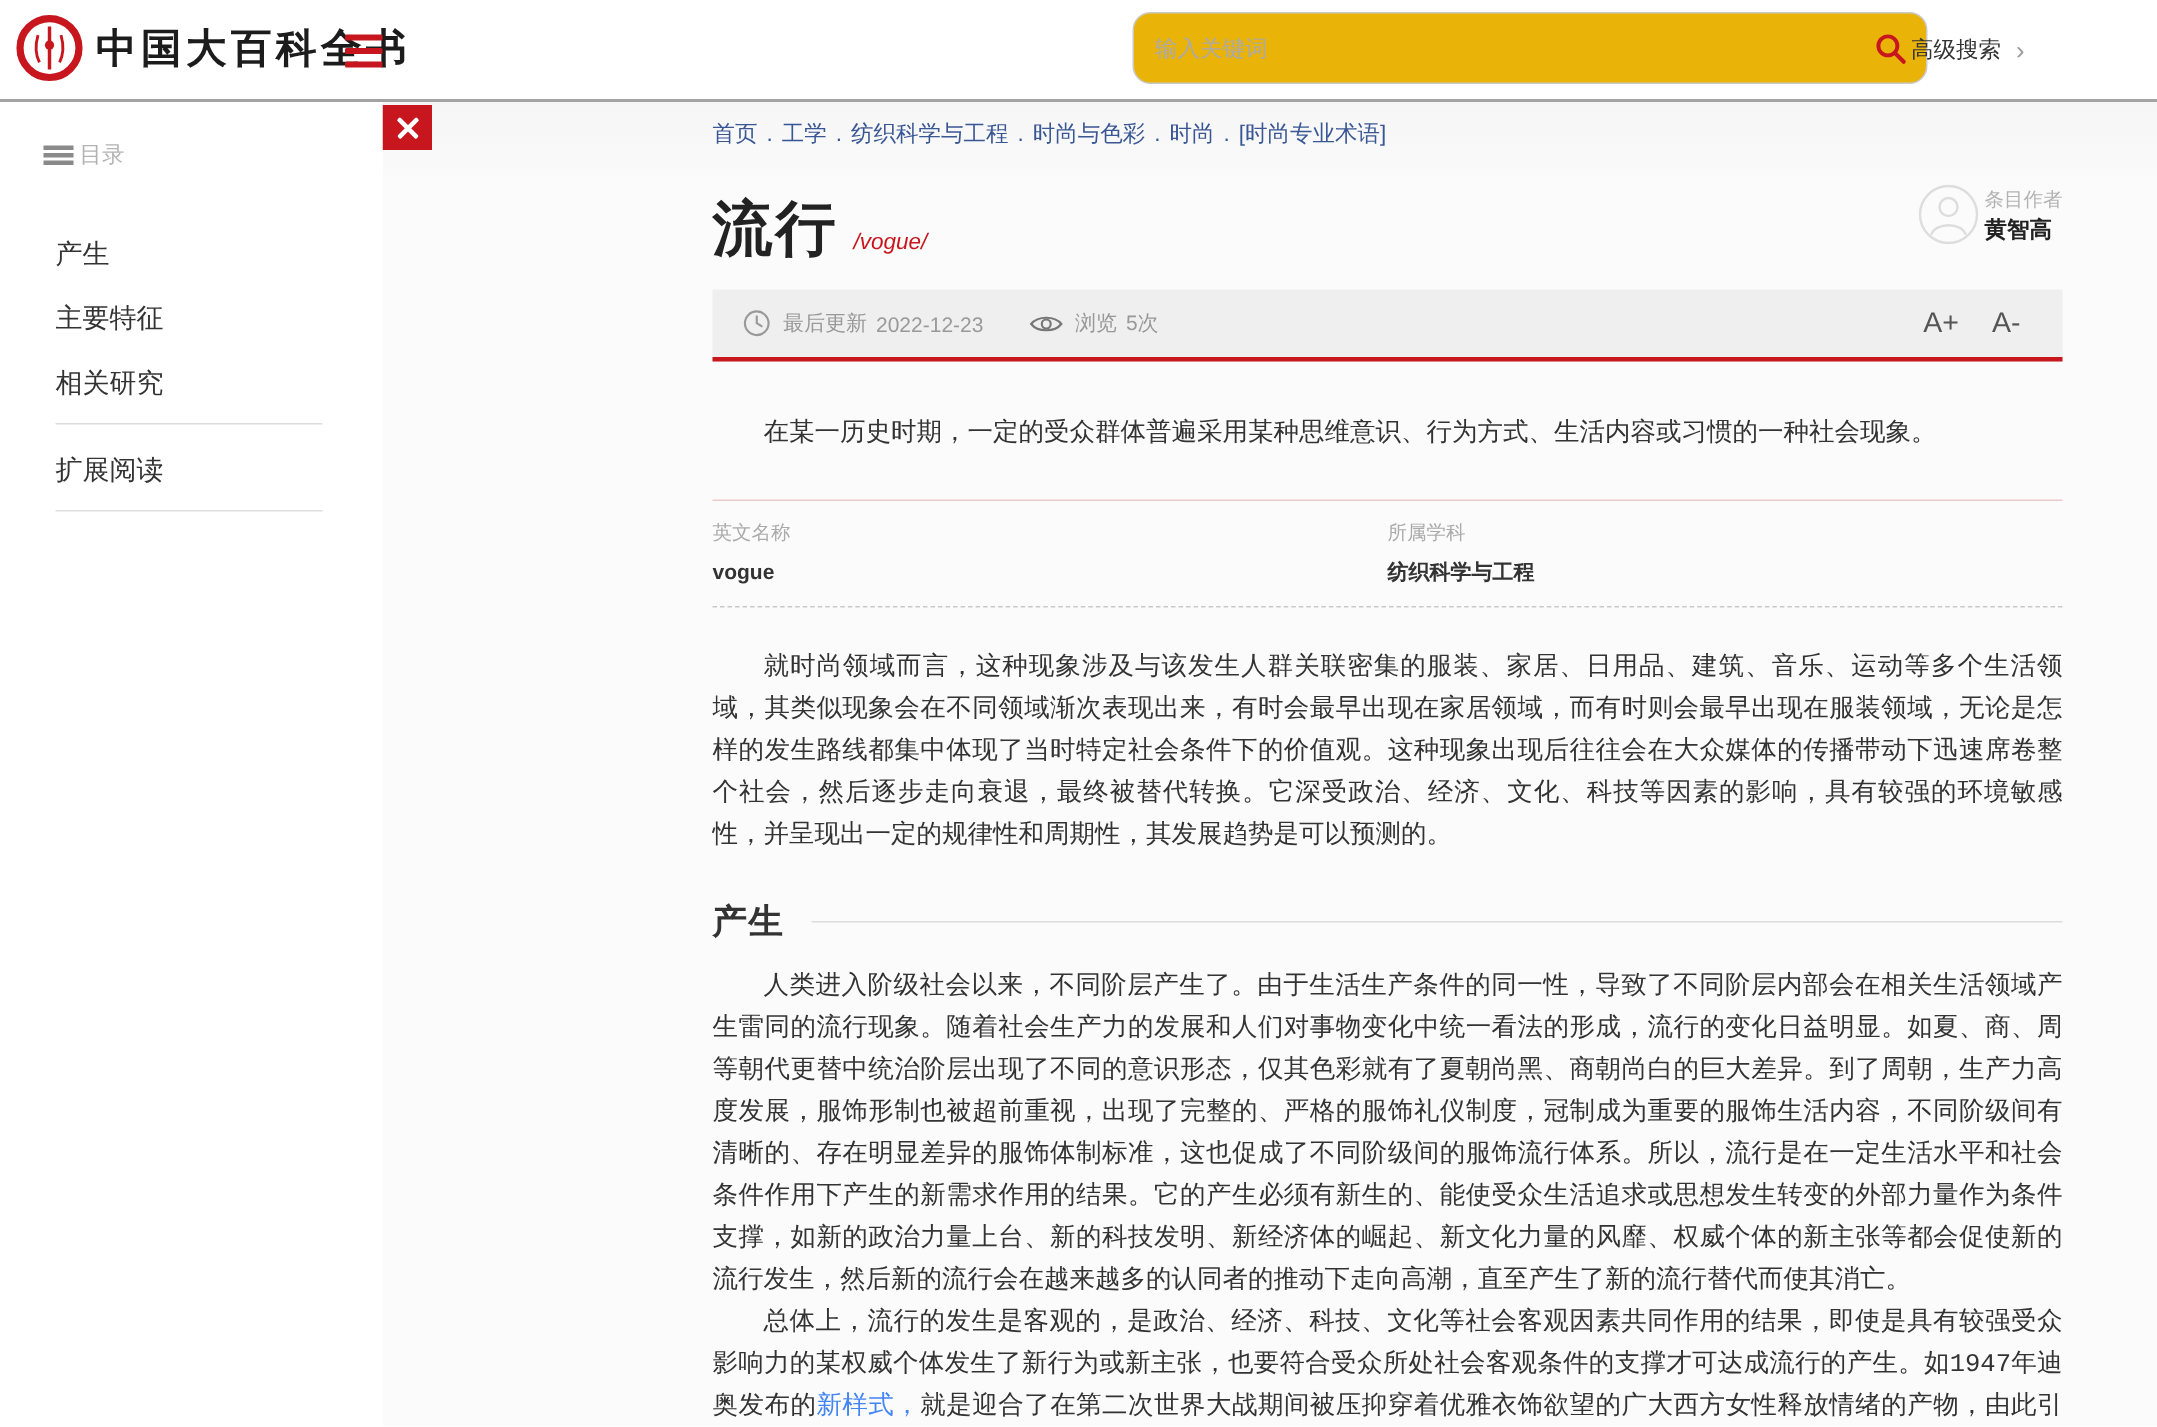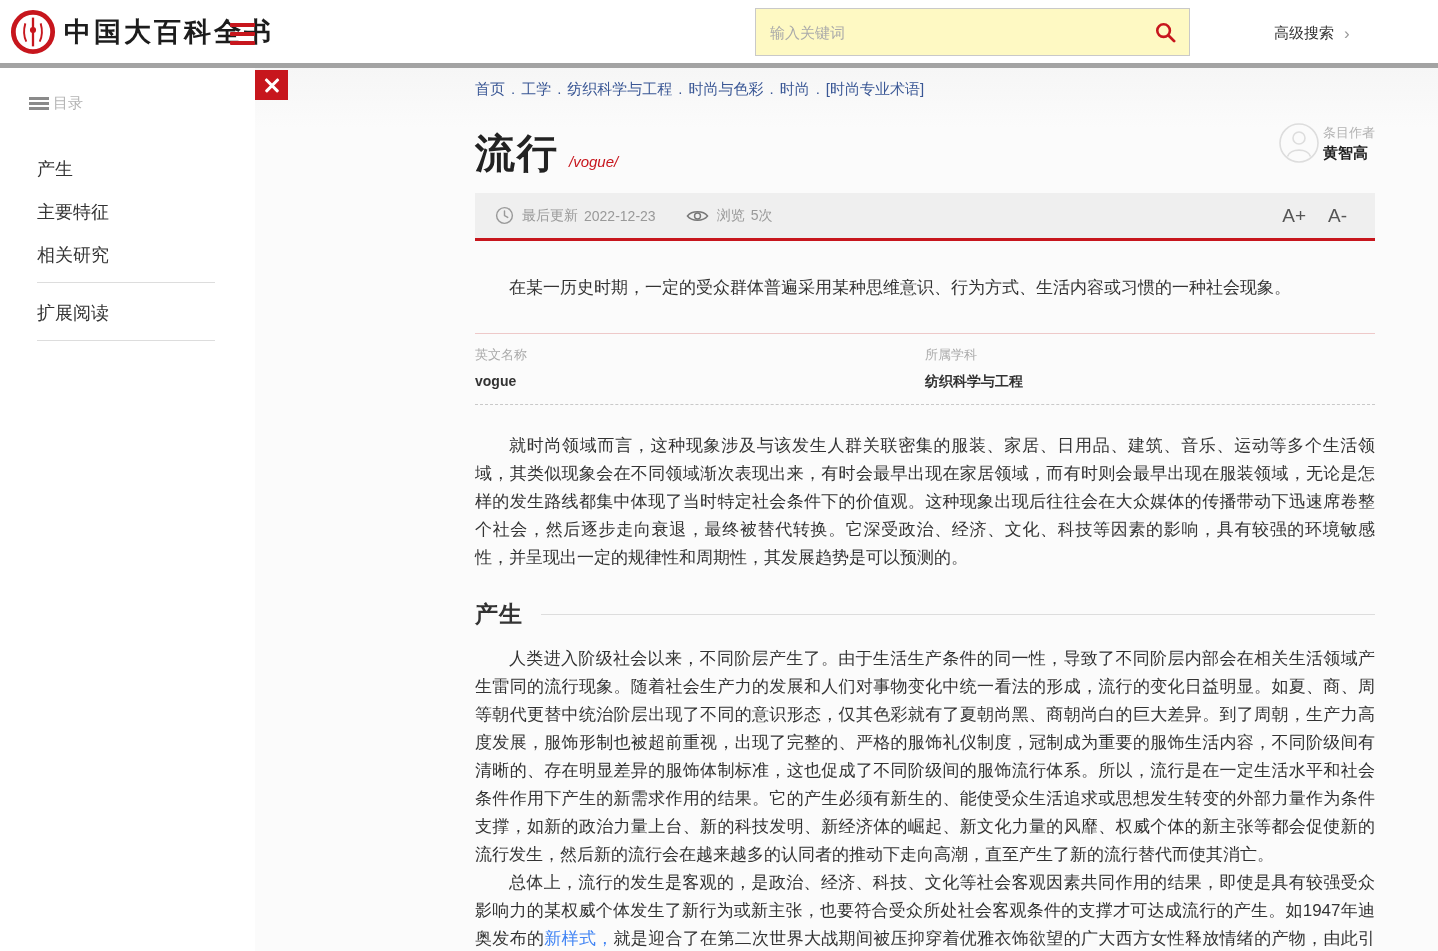--- a/index.html
+++ b/index.html
@@ -1,28 +1,28 @@
 <!DOCTYPE html>
 <html><head>
 <meta charset="utf-8">
 <style>
   * { margin:0; padding:0; box-sizing:border-box; }
   html,body { background:#fff; }
   body { font-family:"Liberation Sans","DejaVu Sans",sans-serif; }
   .page { position:relative; width:1438px; height:951px; background:#fff; overflow:hidden; margin:0 auto; }
 
   
-  .header { position:absolute; top:0; left:0; right:0; height:68px; background:#fff; border-bottom:5px solid #a3a3a3; z-index:30; }
+  .header { position:absolute; top:0; left:0; right:0; height:68px; background:#fff; border-bottom:2px solid #a3a3a3; z-index:30; }
   .logo { position:absolute; left:10px; top:9px; display:flex; align-items:center; cursor:pointer; }
   .logo svg { width:46px; height:46px; display:block; }
   .logo-text { margin-left:8px; font-family:"DejaVu Serif","Liberation Serif",serif; font-size:27px; font-weight:bold; color:#1c1c1c; letter-spacing:3px; white-space:nowrap; }
   .menu-btn { position:absolute; left:230px; top:23px; width:25px; height:22px; display:flex; flex-direction:column; justify-content:space-between; cursor:pointer; }
   .menu-btn i { display:block; height:4px; background:#c7161d; border-radius:1px; }
 
-  .searchbox { position:absolute; left:755px; top:8px; width:435px; height:48px; background:#fef9c3; border:1px solid #c9c9c9; border-radius:0; display:flex; align-items:center; }
+  .searchbox { position:absolute; left:755px; top:8px; width:530px; height:48px; background:#eab308; border:1px solid #c9c9c9; border-radius:12px; display:flex; align-items:center; }
   .searchbox input { flex:1; border:none; outline:none; background:transparent; padding:0 14px; font-size:15px; color:#333; font-family:inherit; }
   .searchbox input::placeholder { color:#aaa; }
   .search-btn { width:48px; height:46px; display:flex; align-items:center; justify-content:center; cursor:pointer; background:transparent; border:none; }
   .adv-search { position:absolute; left:1274px; top:24px; display:flex; align-items:center; cursor:pointer; }
   .adv-search .lbl { font-size:15px; color:#333; }
   .adv-search .chev { font-size:17px; color:#999; margin-left:10px; line-height:1; }
 
   
   .toc { position:absolute; left:0; top:68px; width:255px; bottom:0; background:#fff; z-index:20; }
   .toc-head { display:flex; align-items:center; margin:26px 0 0 25px; cursor:pointer; }
@@ -67,21 +67,21 @@
 
   .summary { margin-top:33px; font-size:17px; color:#333; line-height:28px; text-indent:2em; }
 
   .divider-pink { margin-top:31px; border:none; border-top:1px solid #eec9c9; }
   .fields { display:flex; padding-top:12px; }
   .field { width:455px; }
   .field-label { font-size:13px; color:#aaa; }
   .field-value { margin-top:9px; font-size:14px; color:#333;font-weight:bold; }
   .divider-dash { margin-top:13px; border:none; border-top:1px dashed #c9c9c9; }
 
-  .para { font-size:17px; color:#333; line-height:28px; text-align:justify; text-indent:2em; }
+  .para { font-size:17px; color:#333; line-height:28px; text-align:justify; text-indent:2em;font-family:Liberation Mono, monospace; }
   .intro-para { margin-top:27px; }
 
   .section-head { margin-top:25px; display:flex; align-items:center; height:34px; }
   .section-title { font-size:23px; font-weight:bold; color:#333; letter-spacing:1px; }
   .section-line { flex:1; height:1px; background:#ddd; margin-left:18px; }
 
   .sec-para1 { margin-top:14px; }
   .sec-para2 { margin-top:0; }
   .inline-link { color:#4285f4; cursor:pointer; text-decoration:none; }
 </style>

